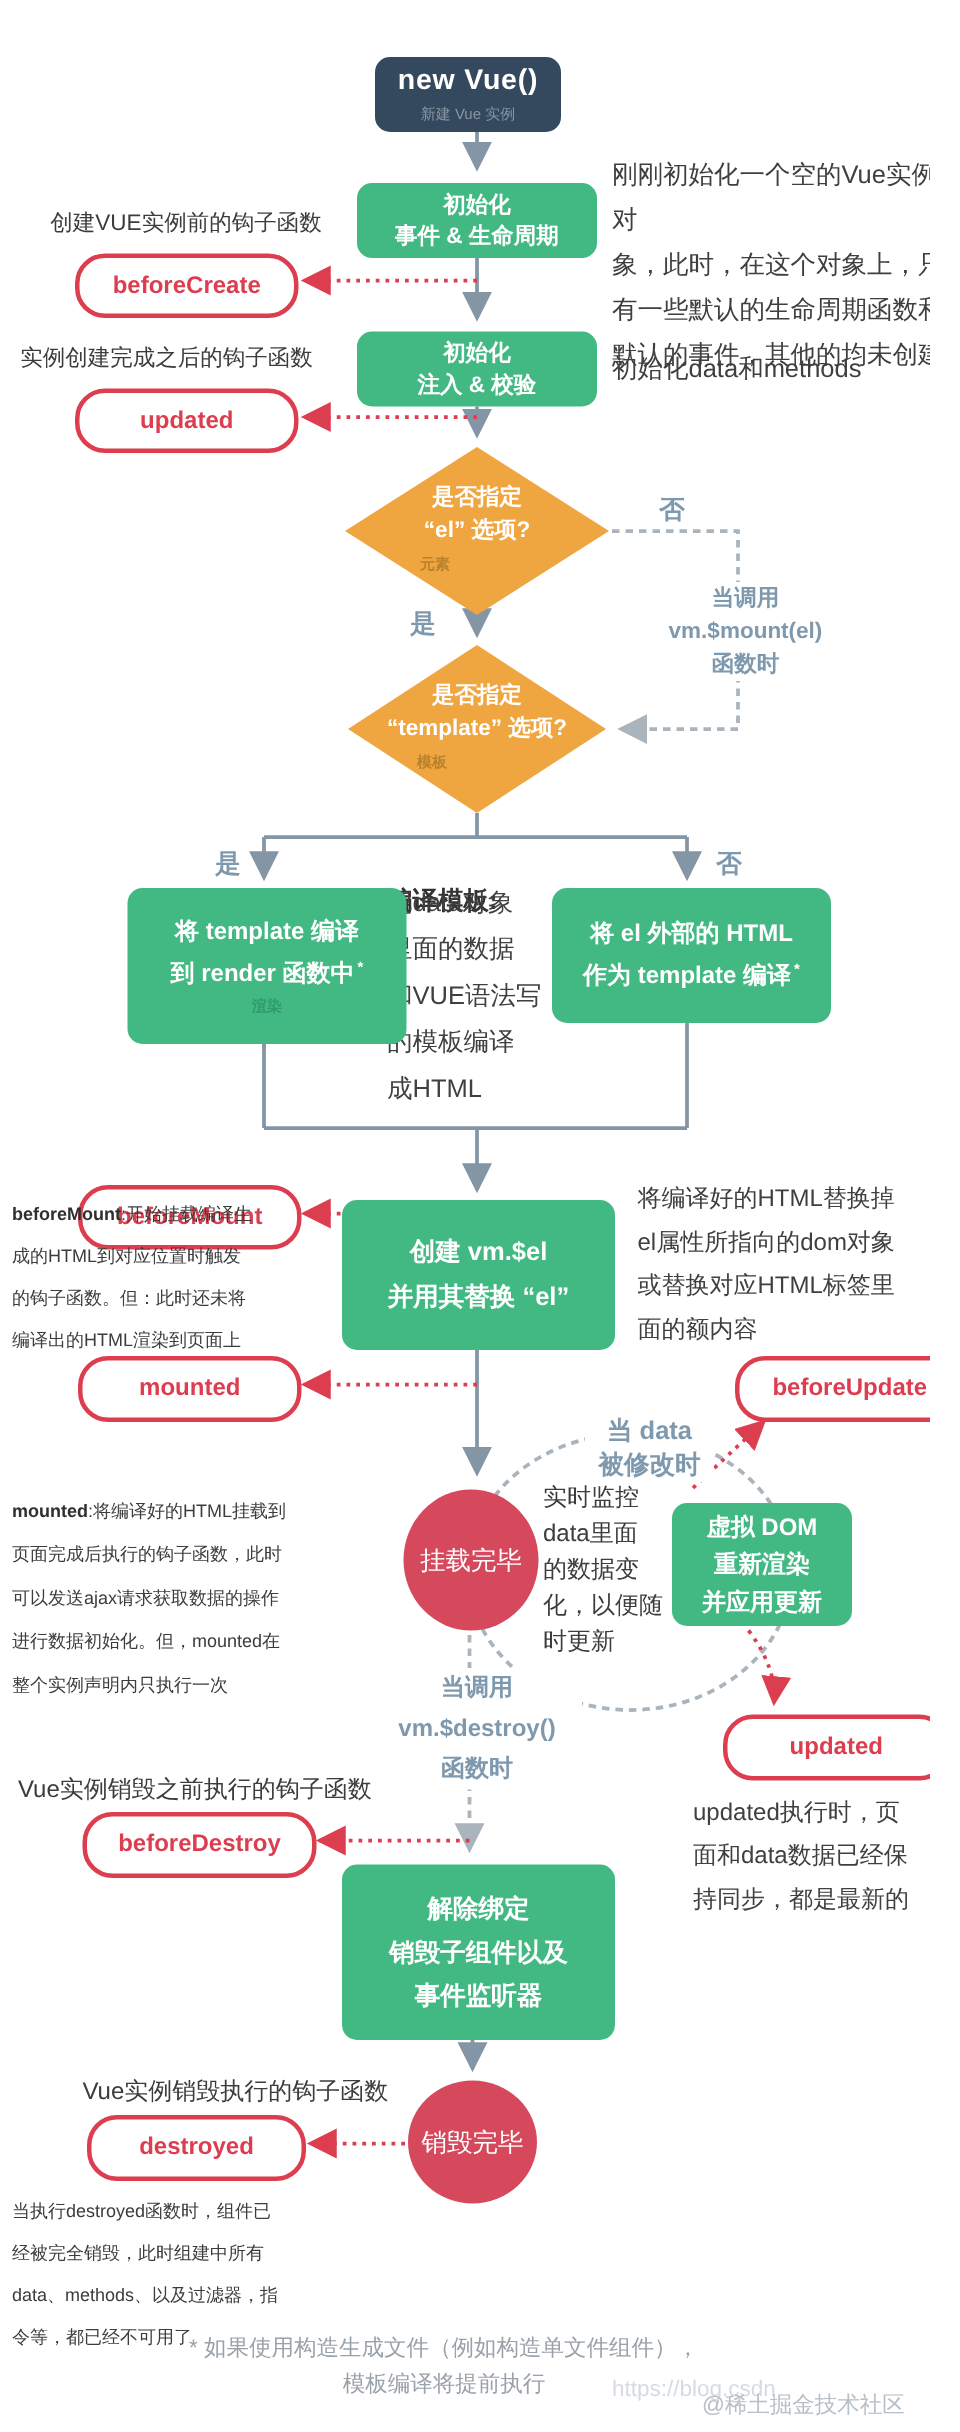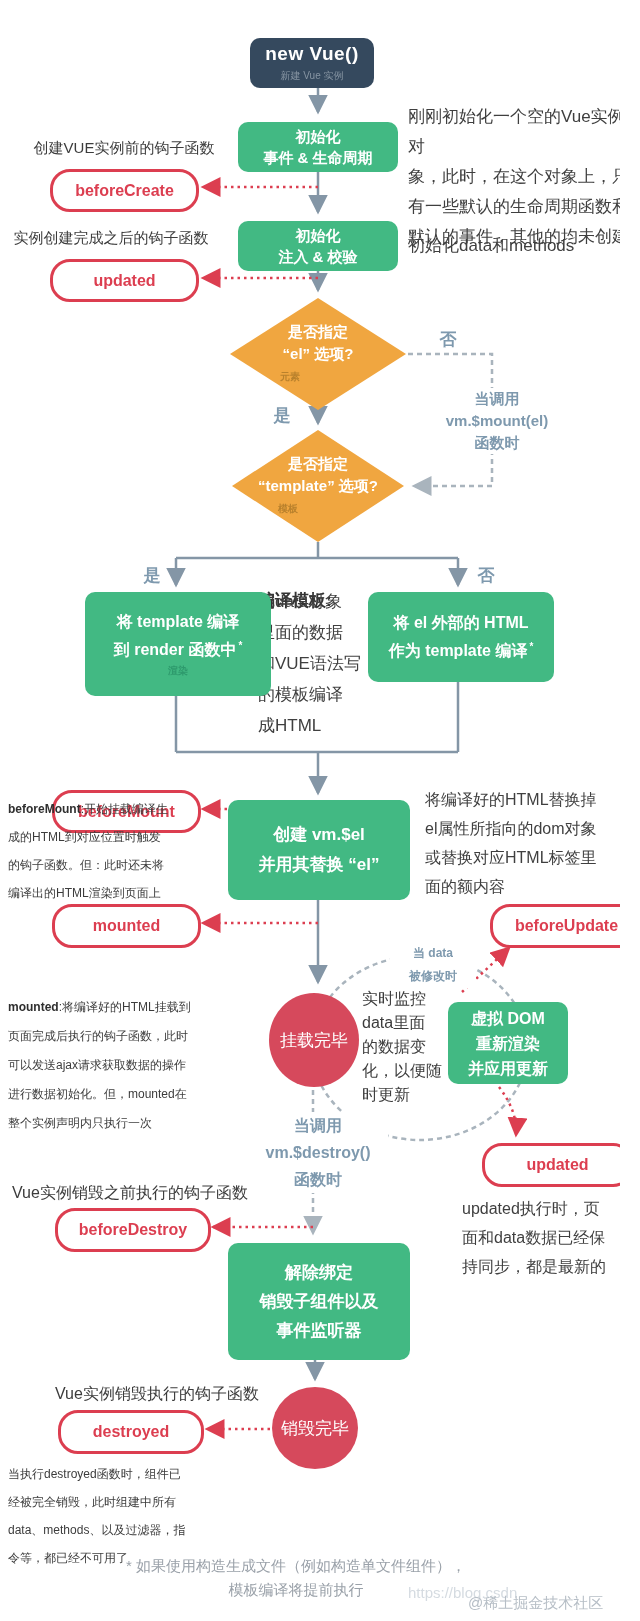--- a/index.html
+++ b/index.html
@@ -192,21 +192,21 @@
 
   <div class="abs pill" style="left:52px;top:904px;width:143px;height:38px;">mounted</div>
   <div class="abs pill" style="left:490px;top:904px;width:147px;height:38px;">beforeUpdate</div>
 
   <div class="abs para" style="left:8px;top:993px;width:250px;line-height:29px;"><b>mounted</b><span>:将编译好的HTML挂载到
 页面完成后执行的钩子函数，此时
 可以发送ajax请求获取数据的操作
 进行数据初始化。但，mounted在
 整个实例声明内只执行一次</span></div>
 
-  <div class="abs steel center pre" style="left:390px;top:942px;width:86px;font-size:12px;line-height:23px;background:#fff;">当 data
+  <div class="abs steel center pre" style="left:390px;top:942px;width:86px;font-size:17px;line-height:23px;background:#fff;">当 data
 被修改时</div>
 
   <div class="abs red-circle" style="left:269px;top:993px;width:90px;height:94px;">挂载完毕</div>
 
   <div class="abs watch" style="left:360px;top:986px;width:94px;">实时监控
 data里面
 的数据变
 化，以便随
 时更新</div>
 

